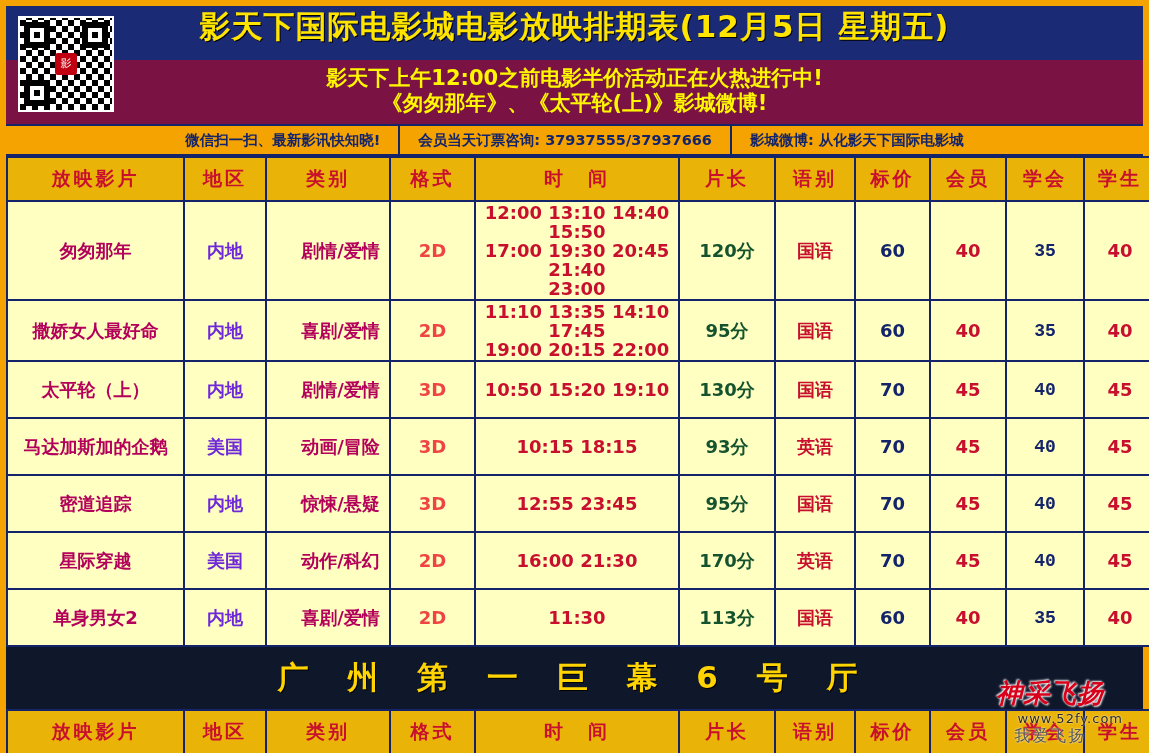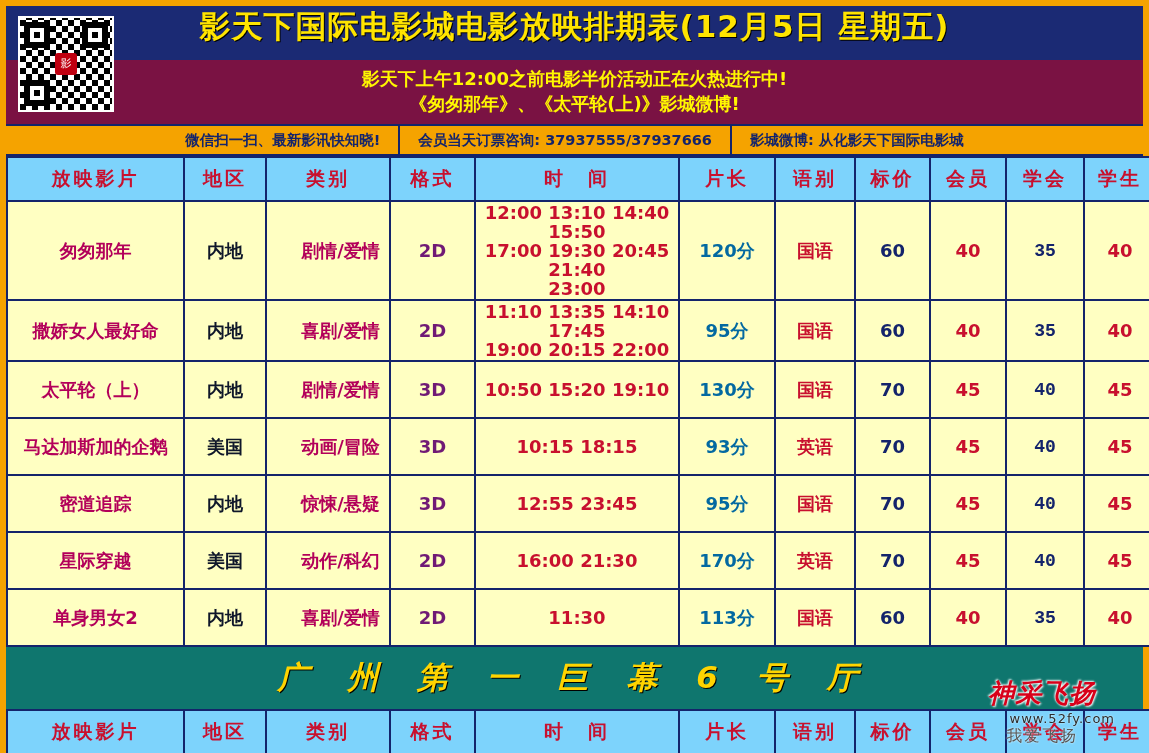--- a/index.html
+++ b/index.html
@@ -75,21 +75,21 @@
     text-shadow: 1px 1px 0 #000;
   }
 
   .promo-row {
     background: #7a1243;
     padding: 6px 0 8px 0;
     text-align: center;
   }
   .promo-line {
     color: #fff700;
-    font-size: 18px;
+    font-size: 21px;
     font-weight: bold;
     line-height: 25px;
   }
 
   .wechat-row {
     background: #f5a300;
     height: 32px;
     display: flex;
     align-items: center;
     justify-content: center;
@@ -113,64 +113,64 @@
     border-collapse: collapse;
     table-layout: fixed;
   }
   table.sched th, table.sched td {
     border: 2px solid #14246b;
     text-align: center;
     vertical-align: middle;
     background: #ffffc2;
   }
   table.sched th {
-    background: #7dd3fc;
+    background: #eab308;
     color: #c8102e;
     font-size: 19px;
     font-weight: bold;
     height: 44px;
     letter-spacing: 3px;
   }
   table.sched td {
     height: 57px;
     font-size: 18px;
     font-weight: bold;
   }
   .c-film   { color: #b3005a; font-size: 19px; }
-  .c-region { color: #0f172a; margin-left: 32px; }
+  .c-region { color: #6d28d9; margin-left: 32px; }
   .c-genre  { color: #b3005a; padding-left: 26px; }
-  .c-format { color: #701a75; }
+  .c-format { color: #ef4444; }
   .c-time   { color: #c8102e; font-size: 14.5px; line-height: 19px; }
-  .c-len    { color: #0369a1; }
+  .c-len    { color: #14532d; }
   .c-lang   { color: #c8102e; margin-top: 8px; }
   .c-price  { color: #14246b; }
   .c-member { color: #c8102e; }
   .c-assoc  { color: #14246b; font-family: Liberation Mono, monospace; }
   .c-student{ color: #c8102e; }
 
   .hall-band {
-    background: #0f766e;
+    background: #0f172a;
     height: 62px;
     display: flex;
     align-items: center;
     justify-content: center;
-    border-left: 0; border-right: 0; font-style: italic;
+    border-left: 0; border-right: 0;
   }
   .hall-title {
     color: #ffd400;
     font-size: 31px;
     font-weight: bold;
     letter-spacing: 14px;
     text-shadow: 1px 1px 0 #000;
   }
 
   
   .watermark {
     position: absolute;
-    right: 28px;
+    right: 20px;
     bottom: 6px;
     text-align: center;
     z-index: 9;
     pointer-events: none;
   }
   .wm-main {
     color: #d8001a;
     font-size: 26px;
     font-weight: bold;
     font-style: italic;

